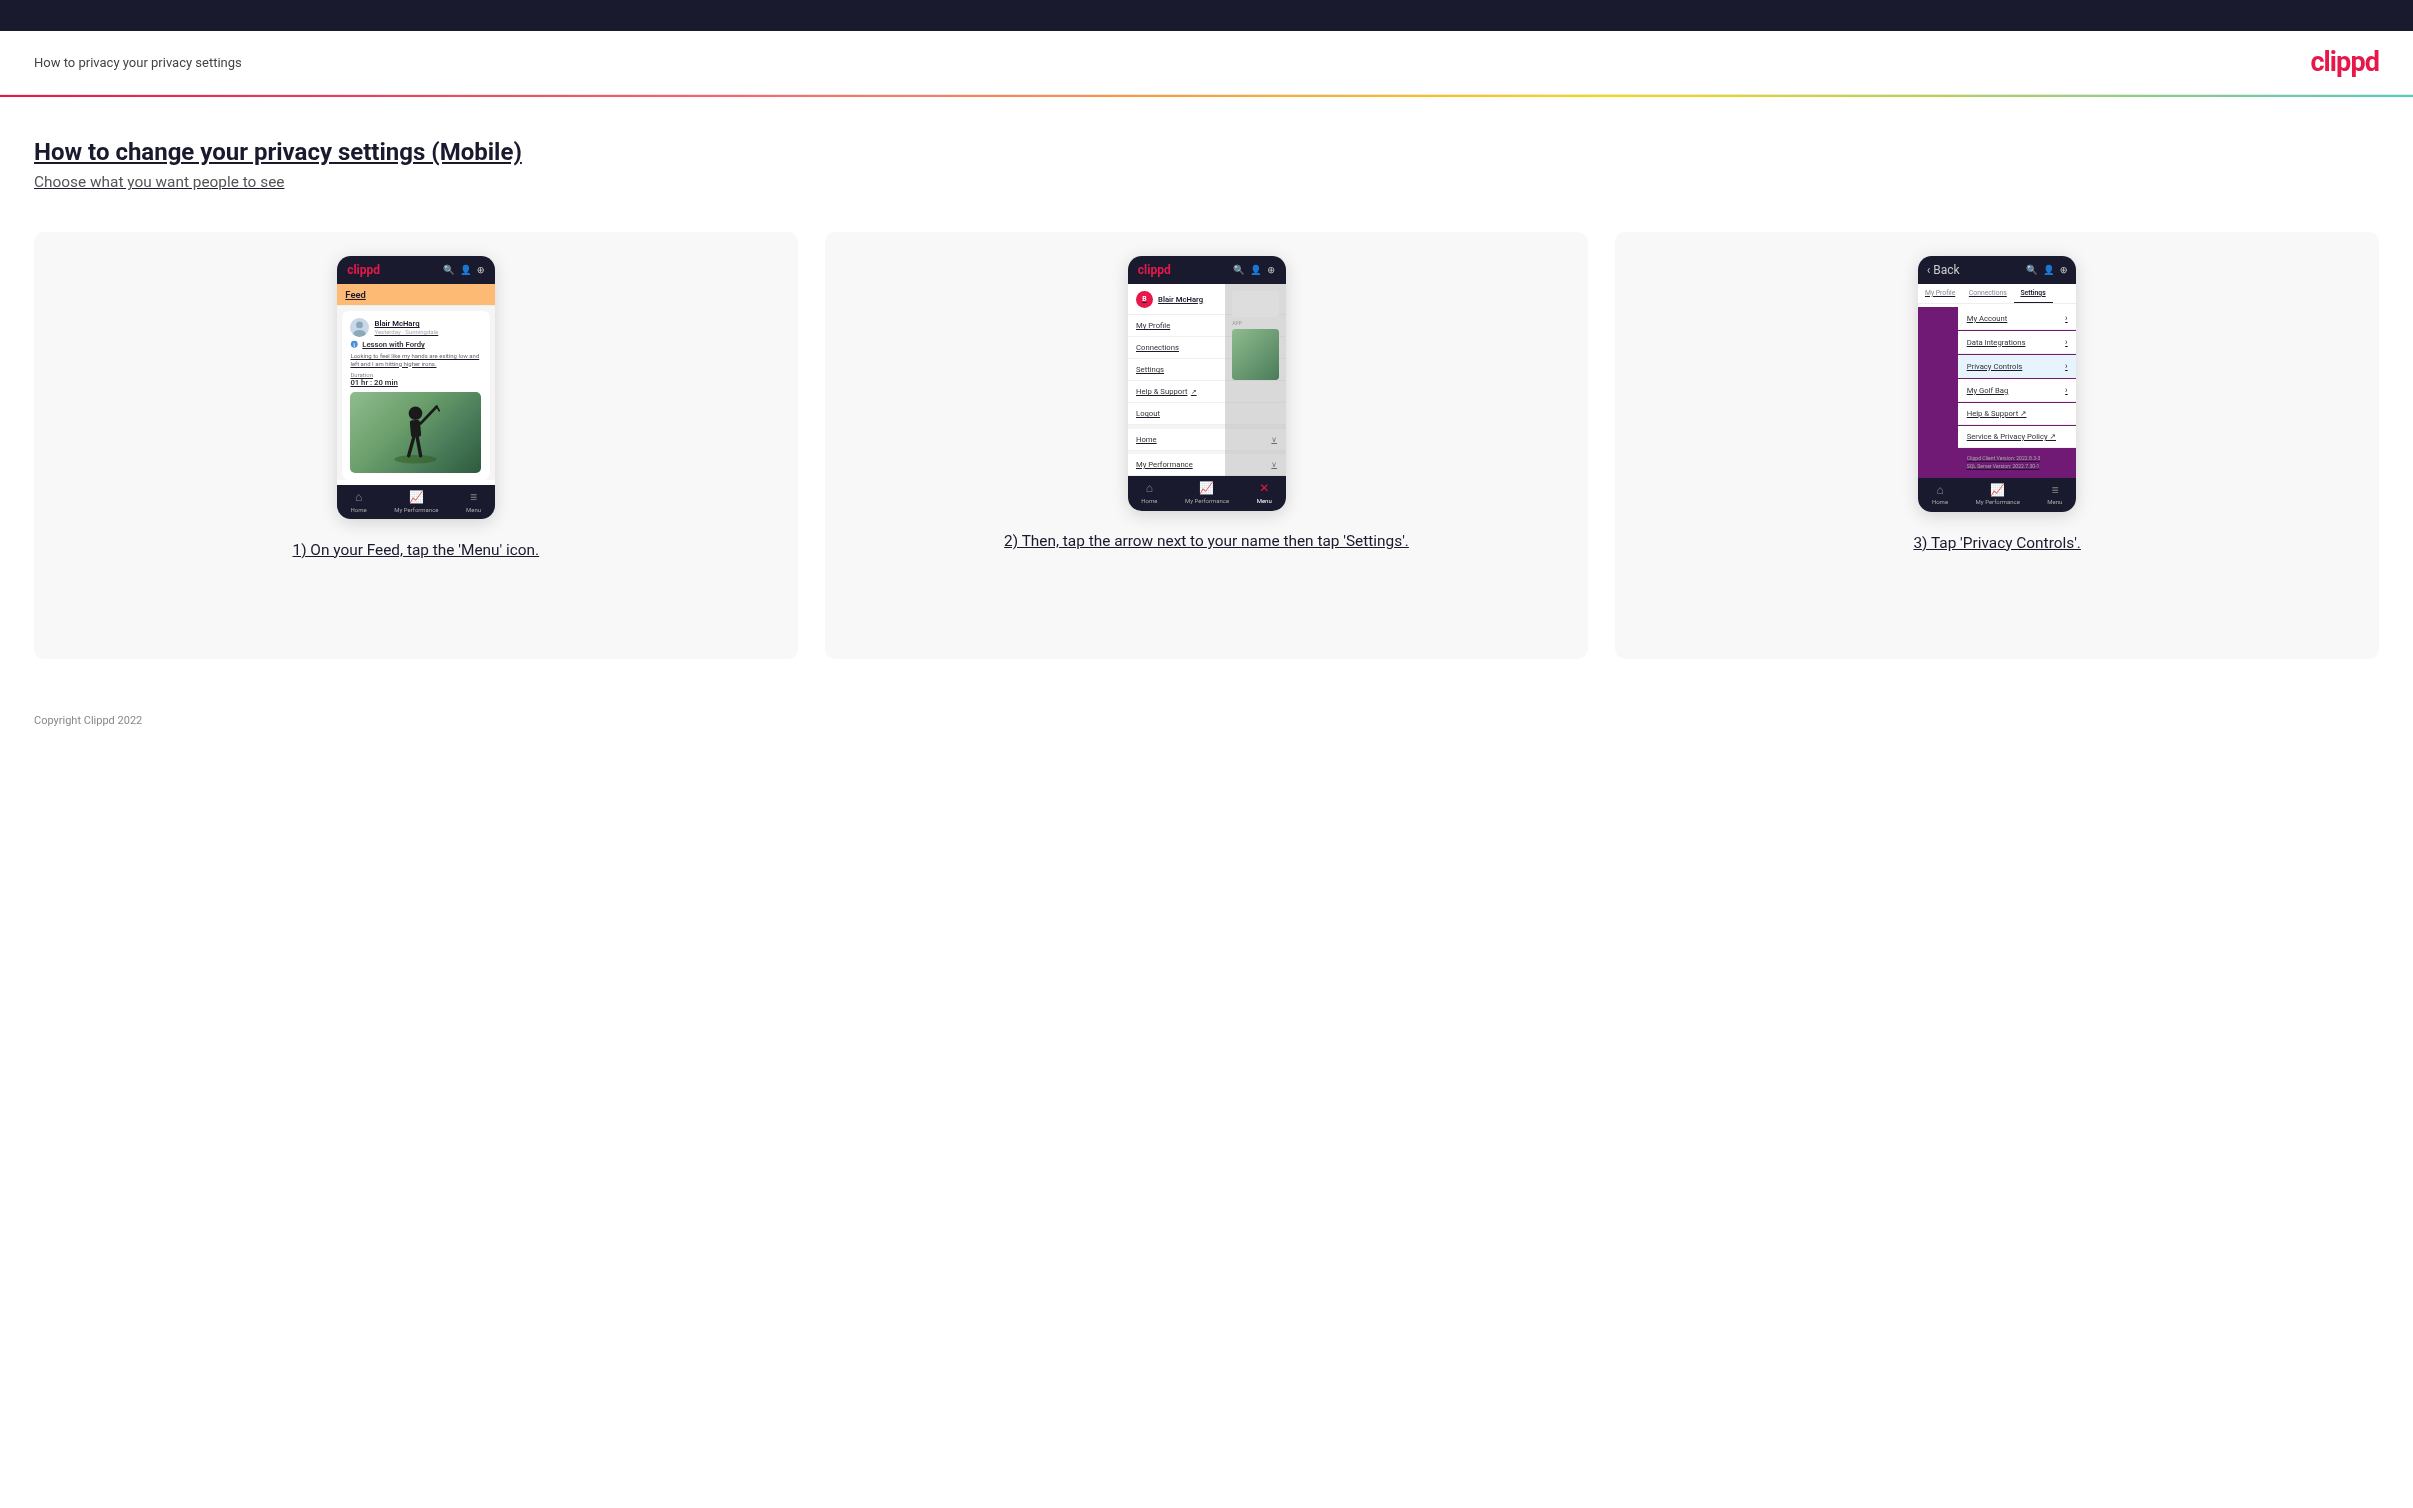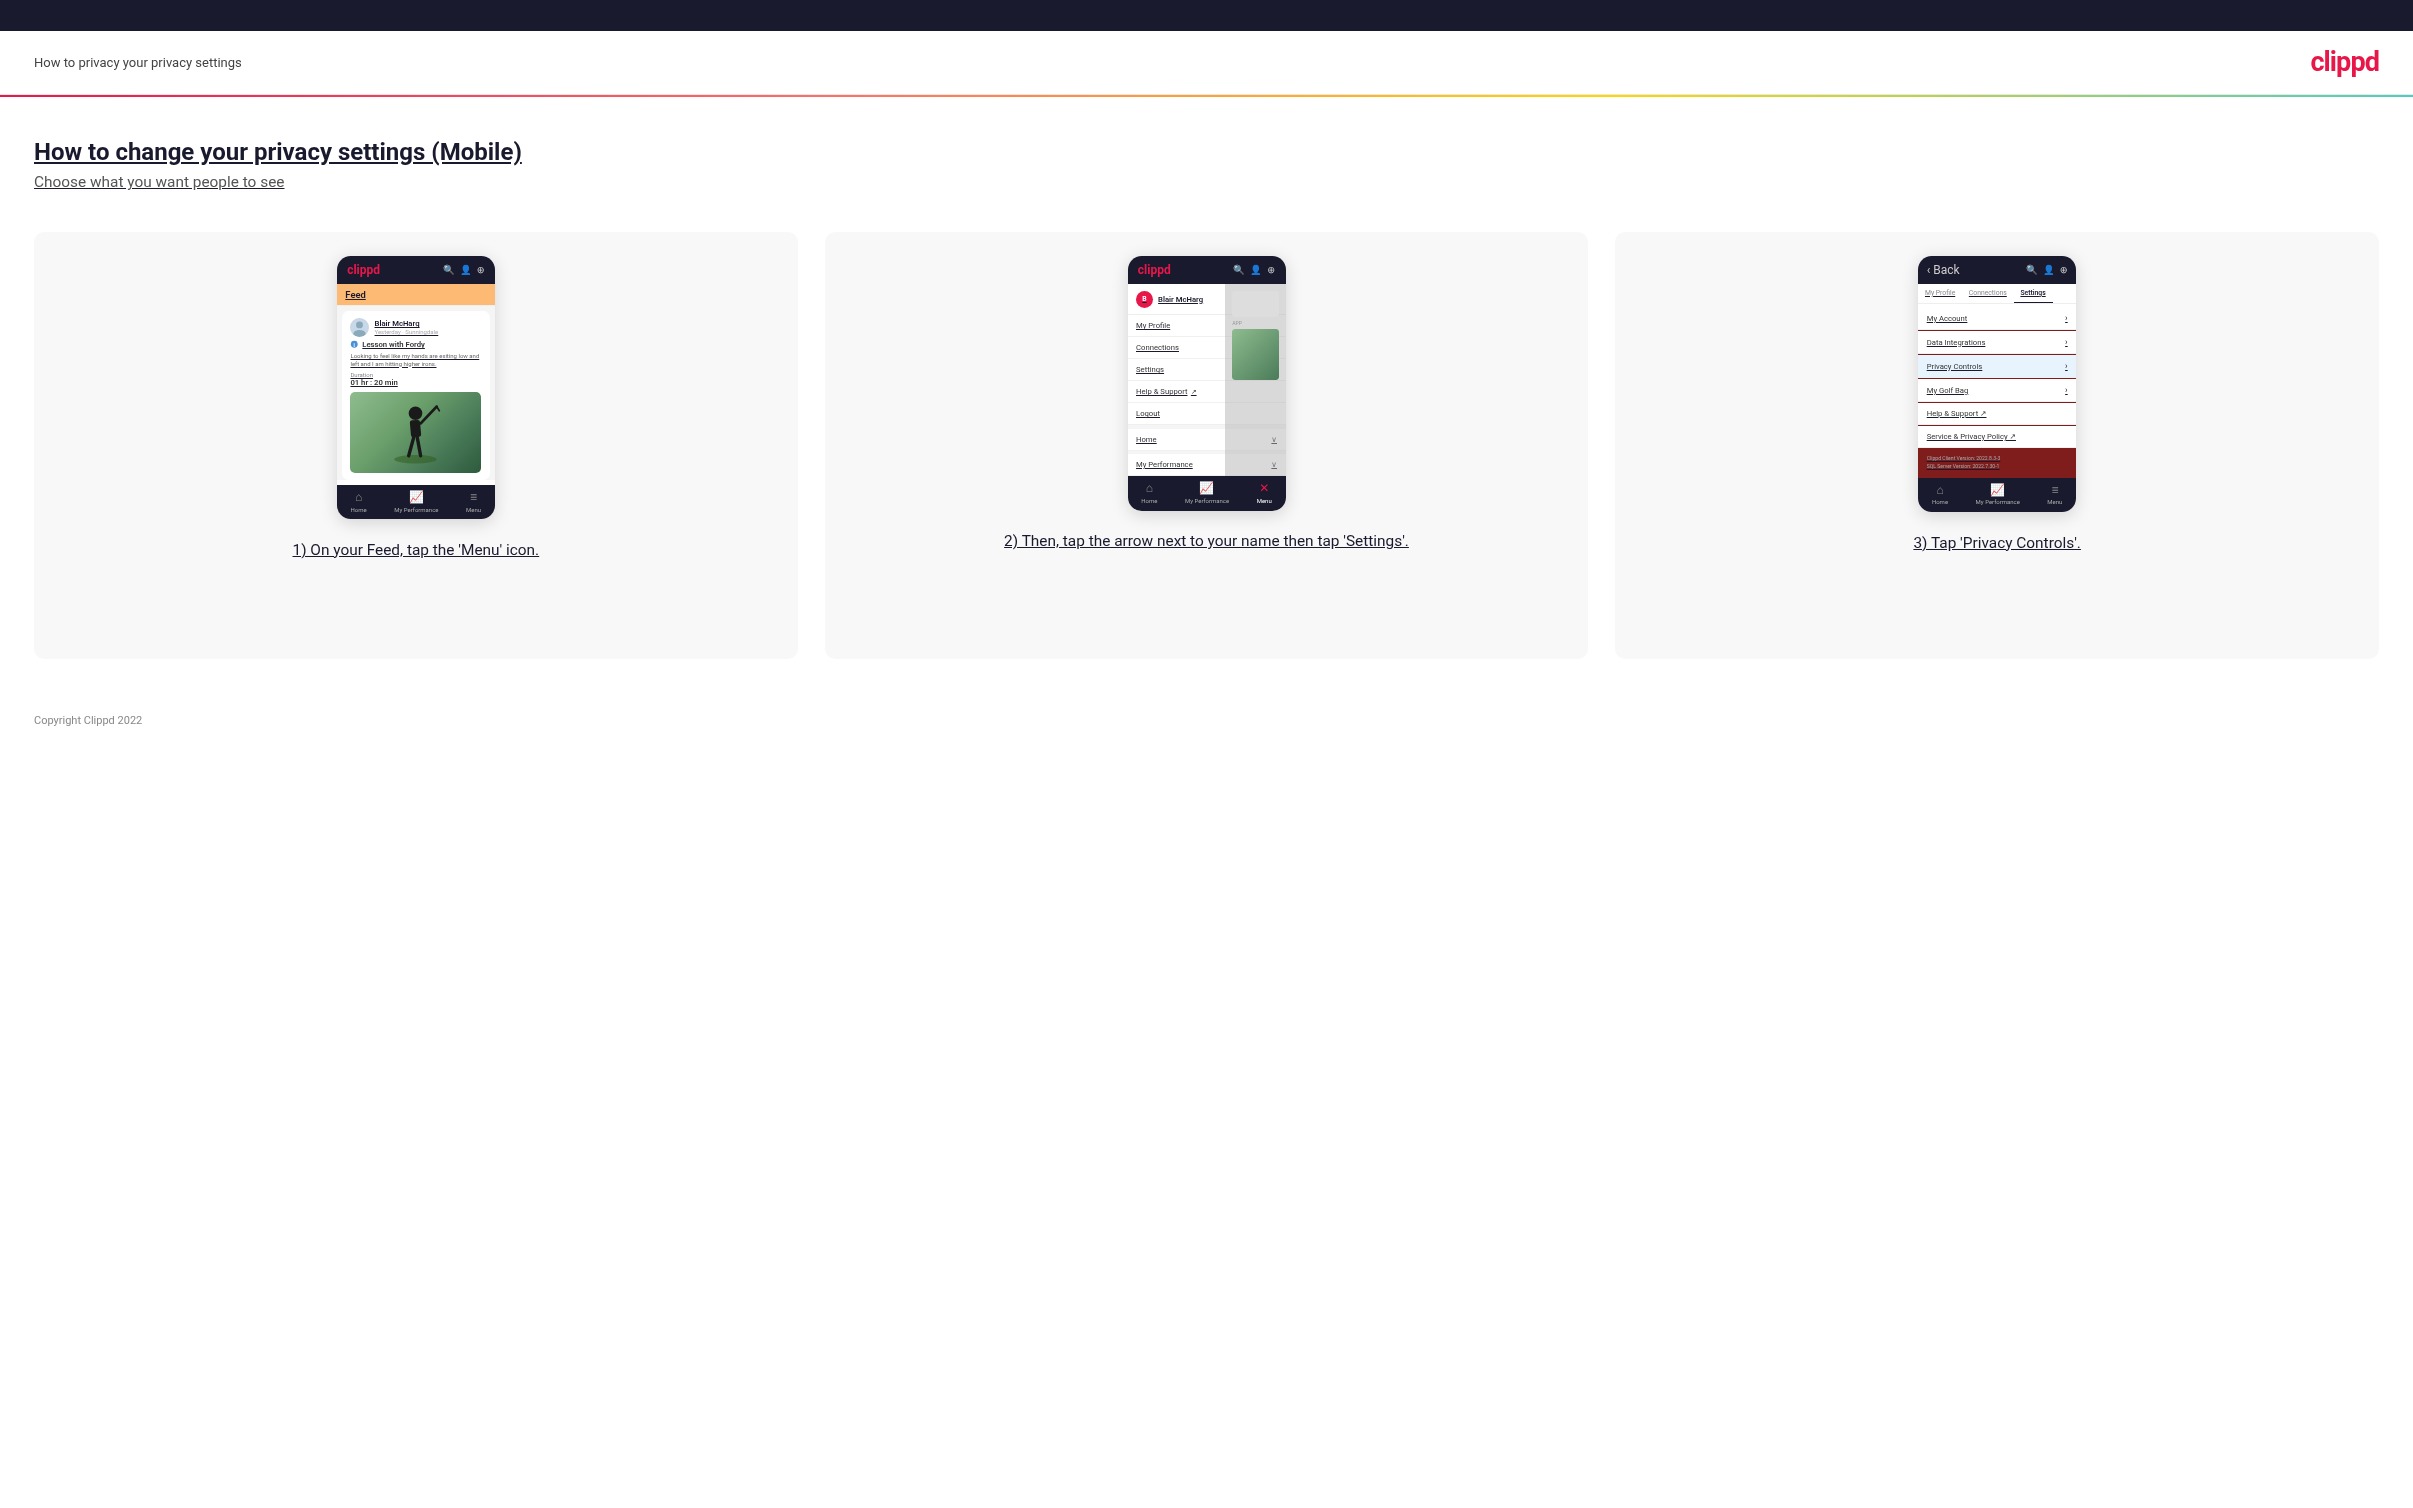--- a/index.html
+++ b/index.html
@@ -311,21 +311,22 @@
       color: #333;
       display: flex;
       align-items: center;
       justify-content: space-between;
       border-bottom: 0.9px solid #f0f0f0;
       margin-top: 3.4px;
     }
 
     
     .settings-screen {
-      background: #7f1d1d;
+      background: #701a75;
+      padding-left: 40px;
     }
 
     .settings-back-bar {
       background: #1a1a2e;
       padding: 6.8px 8.5px;
       display: flex;
       align-items: center;
       justify-content: space-between;
     }
 

